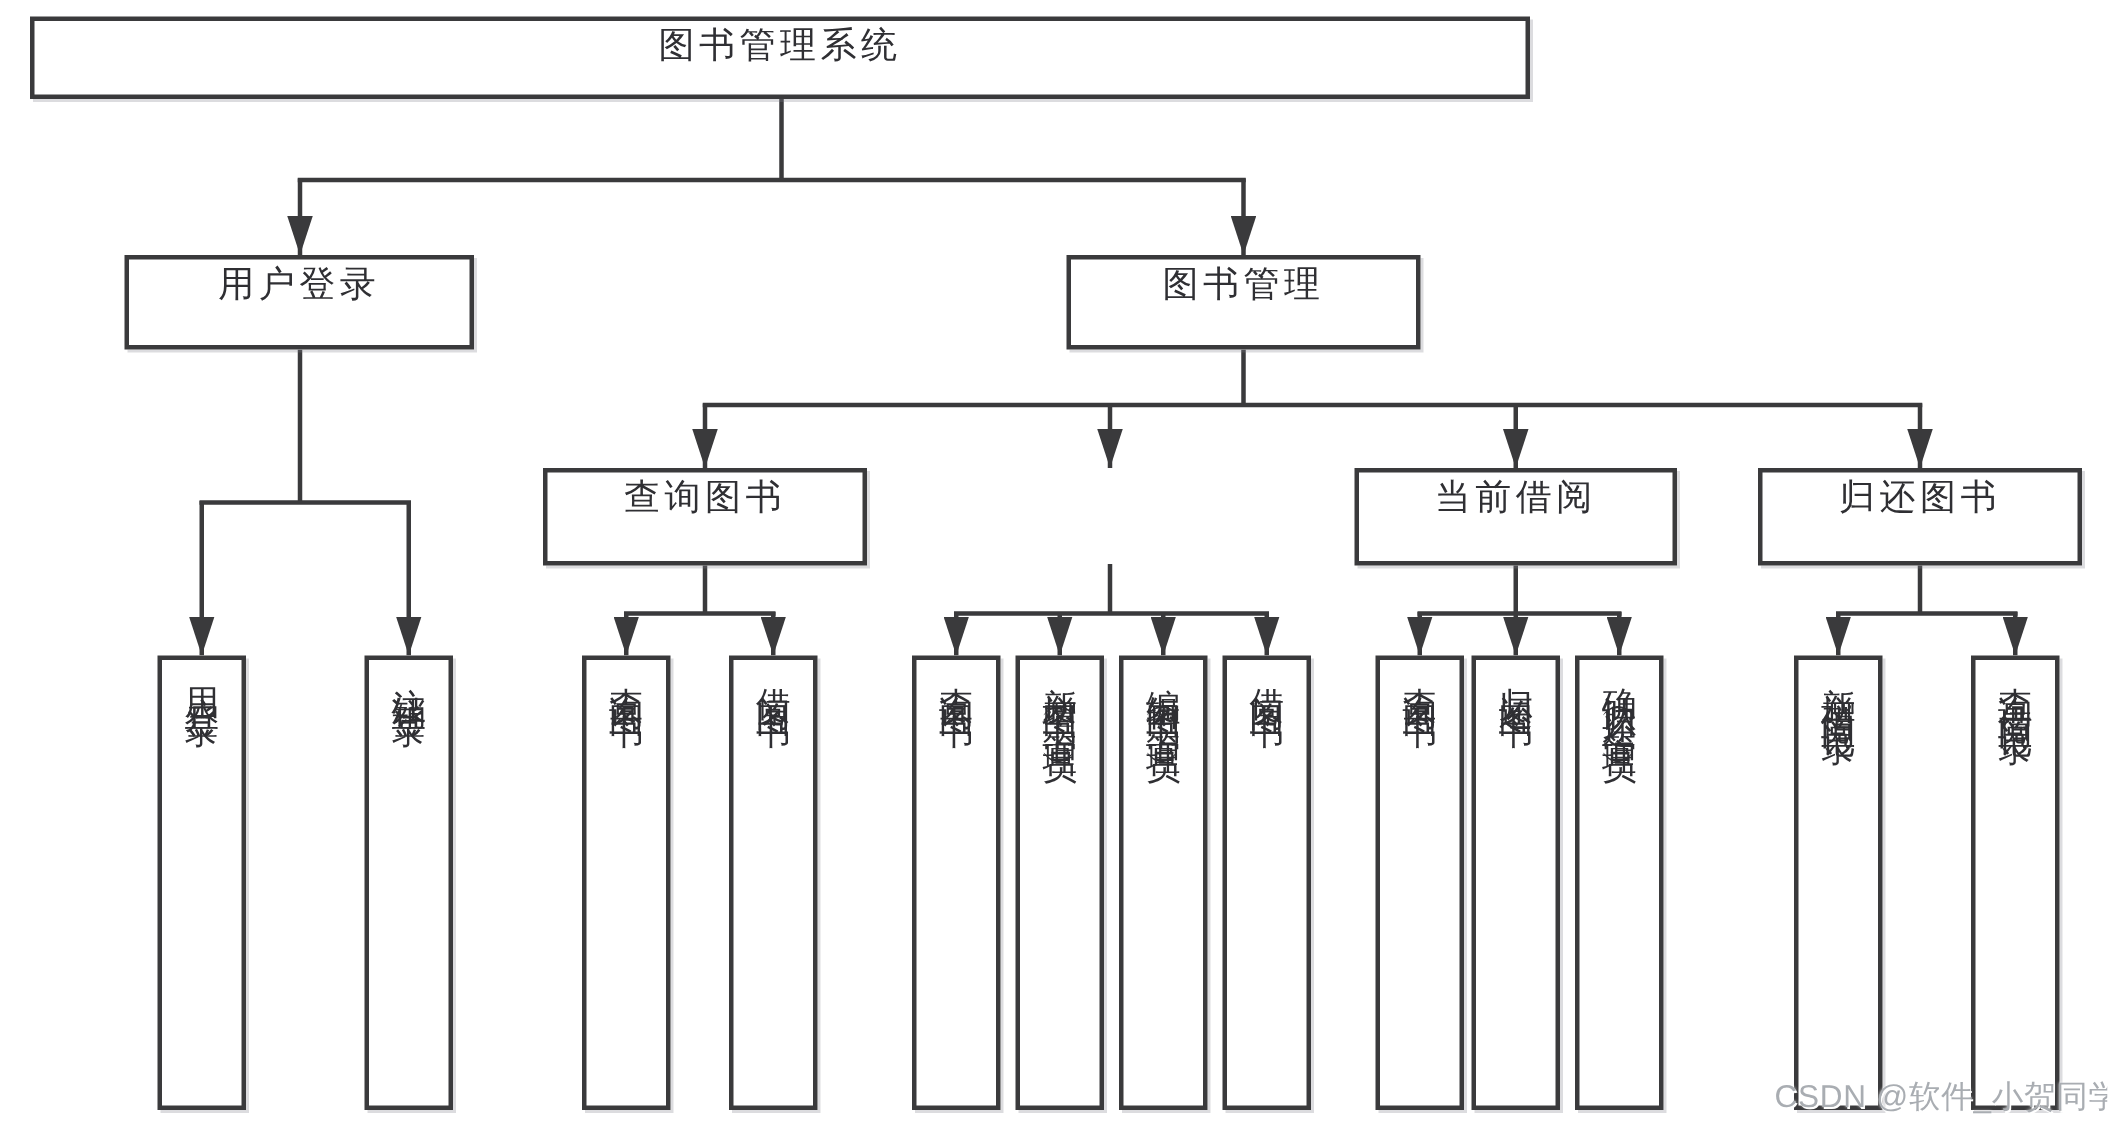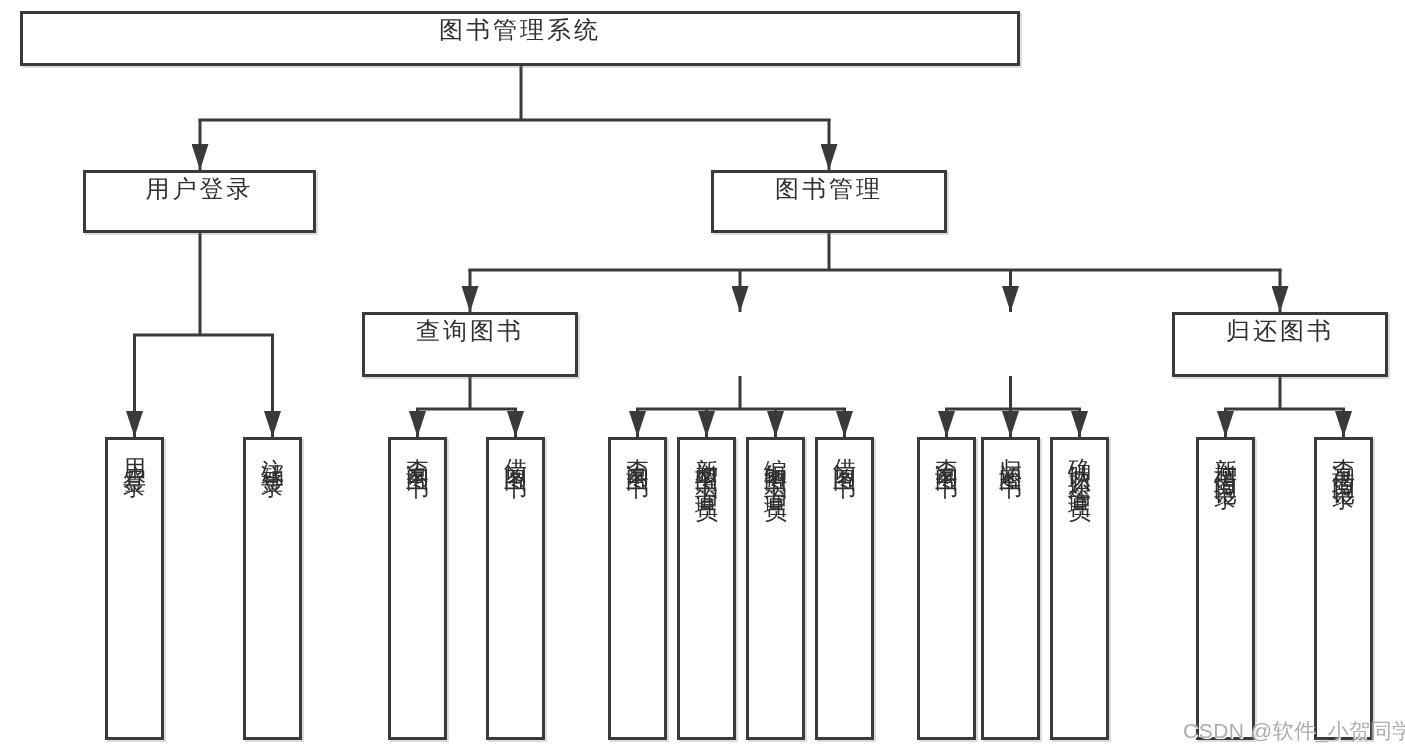--- a/index.html
+++ b/index.html
@@ -100,20 +100,23 @@
   <div class="box h" style="left:83px;top:170px;width:233px;height:63px">
     <span>用户登录</span>
   </div>
   <div class="box h" style="left:711px;top:170px;width:236px;height:63px">
     <span>图书管理</span>
   </div>
 
   <div class="box h" style="left:362px;top:312px;width:216px;height:65px">
     <span>查询图书</span>
   </div>
+  <div class="box h" style="left:903px;top:312px;width:215px;height:65px">
+    <span>当前借阅</span>
+  </div>
   <div class="box h" style="left:1172px;top:312px;width:216px;height:65px">
     <span>归还图书</span>
   </div>
 
   <div class="box v" style="left:105px;top:437px;width:59px;height:303px">
     <span class="vtext">用户登录</span>
   </div>
   <div class="box v" style="left:243px;top:437px;width:59px;height:303px">
     <span class="vtext">注销登录</span>
   </div>

